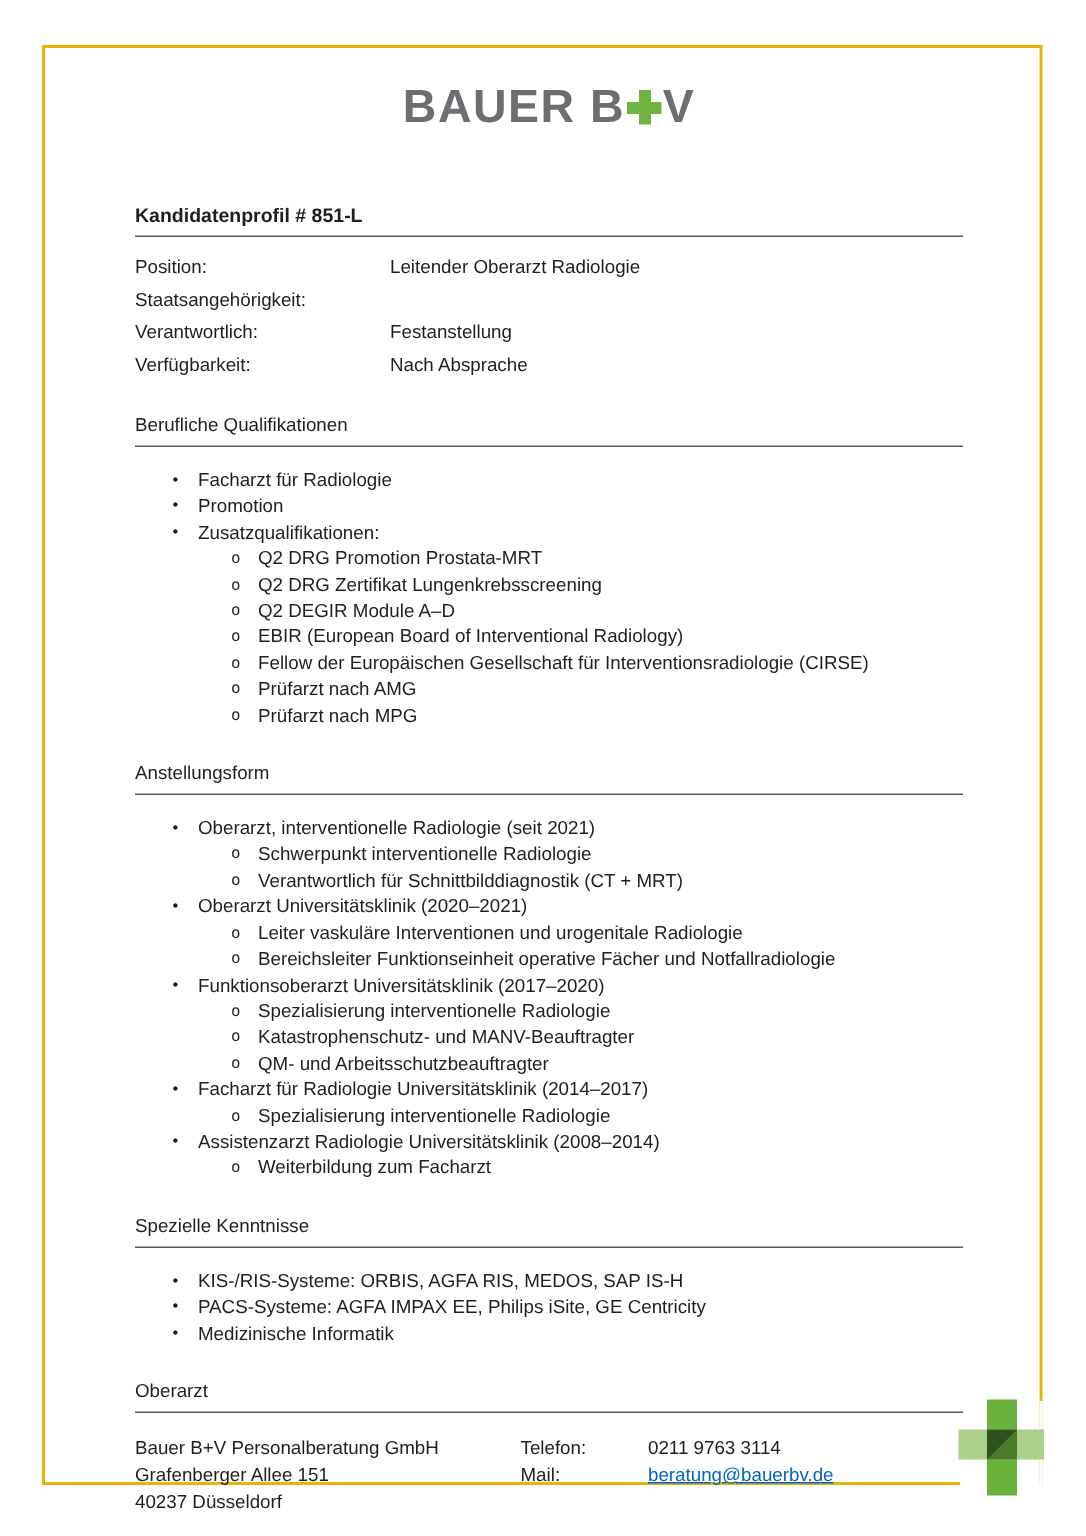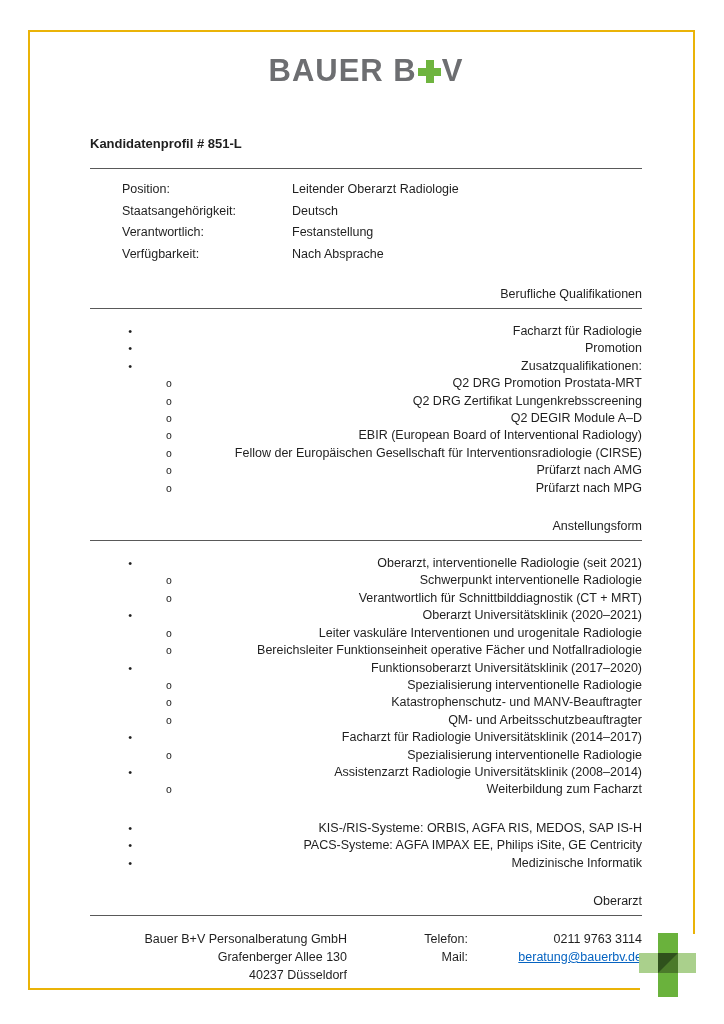--- a/index.html
+++ b/index.html
@@ -28,46 +28,46 @@
     display:inline-block; position:relative;
     width:23px; height:23px; margin:0 1px; vertical-align:-2px;
   }
   .logo-cross i { position:absolute; background:#6fb43f; }
   .logo-cross .v { left:8px; top:0; width:8px; height:23px; }
   .logo-cross .h { left:0; top:8px; width:23px; height:8px; }
 
   
   .doc-title {
     margin:47px 0 0 0; font-size:13px; font-weight:bold;
-    line-height:16px; padding-bottom:16px;
+    line-height:16px; padding-bottom:5px;
     border-bottom:1px solid #595959;
   }
 
   
-  .profile { margin-top:10px;margin-left:32px; }
+  .profile { margin-top:10px; }
   .prow { display:flex; line-height:21.5px; font-size:12.5px; }
   .plbl { width:170px; flex:none; }
   .pval { flex:1; }
 
   
-  .sec { margin-top:21px;text-align:right; }
+  .sec { margin-top:21px; }
   .sec-h {
     margin:0; font-size:12.5px; font-weight:normal;
     line-height:16px; padding-bottom:6px;
     border-bottom:1px solid #595959;
   }
   .list { margin-top:14px; }
   .li { display:flex; line-height:17.4px; font-size:12.5px; }
   .li .bul  { flex:none; margin-left:25px; width:17px; font-size:11px; }
   .li .bul2 { flex:none; margin-left:64px; width:18px;
               font-family:"DejaVu Sans Mono", monospace; font-size:10.5px; }
   .li .txt { flex:1; }
 
   
-  .kontakt-body { margin-top:14px; display:flex; font-size:12.5px;gap:36px; }
+  .kontakt-body { margin-top:14px; display:flex; font-size:12.5px; }
   .company { width:257px; flex:none; line-height:18px; }
   .kcols { flex:1; }
   .krow { display:flex; line-height:18px; }
   .klbl { width:85px; flex:none; }
   .kval { flex:1; }
   a.link { color:#0563c1; text-decoration:underline; }
 
   
   .mask { position:absolute; background:#ffffff; z-index:2; }
   .mask-r { right:-2px; width:2px; top:902px; bottom:-2px; }
@@ -93,21 +93,20 @@
 
     <h1 class="doc-title">Kandidatenprofil # 851-L</h1>
 
     <div class="profile">
         <div class="prow">
        <span class="plbl">Position:</span>
        <span class="pval">Leitender Oberarzt Radiologie</span>
      </div>
         <div class="prow">
        <span class="plbl">Staatsangehörigkeit:</span>
-       <span class="pval">Deutsch</span>
      </div>
         <div class="prow">
        <span class="plbl">Verantwortlich:</span>
        <span class="pval">Festanstellung</span>
      </div>
         <div class="prow">
        <span class="plbl">Verfügbarkeit:</span>
        <span class="pval">Nach Absprache</span>
      </div>
       </div>
@@ -213,20 +212,21 @@
             <span class="bul">•</span>
             <span class="txt">Assistenzarzt Radiologie Universitätsklinik (2008–2014)</span>
           </div>
             <div class="li">
               <span class="bul2">o</span>
               <span class="txt">Weiterbildung zum Facharzt</span>
             </div>
           </div>
         </section>
         <section class="sec">
+    <h2 class="sec-h">Spezielle Kenntnisse</h2>
     <div class="list">
             <div class="li">
             <span class="bul">•</span>
             <span class="txt">KIS-/RIS-Systeme: ORBIS, AGFA RIS, MEDOS, SAP IS-H</span>
           </div>
             <div class="li">
             <span class="bul">•</span>
             <span class="txt">PACS-Systeme: AGFA IMPAX EE, Philips iSite, GE Centricity</span>
           </div>
             <div class="li">
@@ -235,21 +235,21 @@
           </div>
           </div>
         </section>
       </div>
 
     <section class="sec">
       <h2 class="sec-h">Oberarzt</h2>
       <div class="kontakt-body">
         <div class="company">
             <div>Bauer B+V Personalberatung GmbH</div>
-            <div>Grafenberger Allee 130</div>
+            <div>Grafenberger Allee 151</div>
             <div>40237 Düsseldorf</div>
           </div>
         <div class="kcols">
           <div class="krow">
             <span class="klbl">Telefon:</span>
             <span class="kval">0211 9763 3114</span>
           </div>
           <div class="krow">
             <span class="klbl">Mail:</span>
             <a class="kval link" href="#">beratung@bauerbv.de</a>

